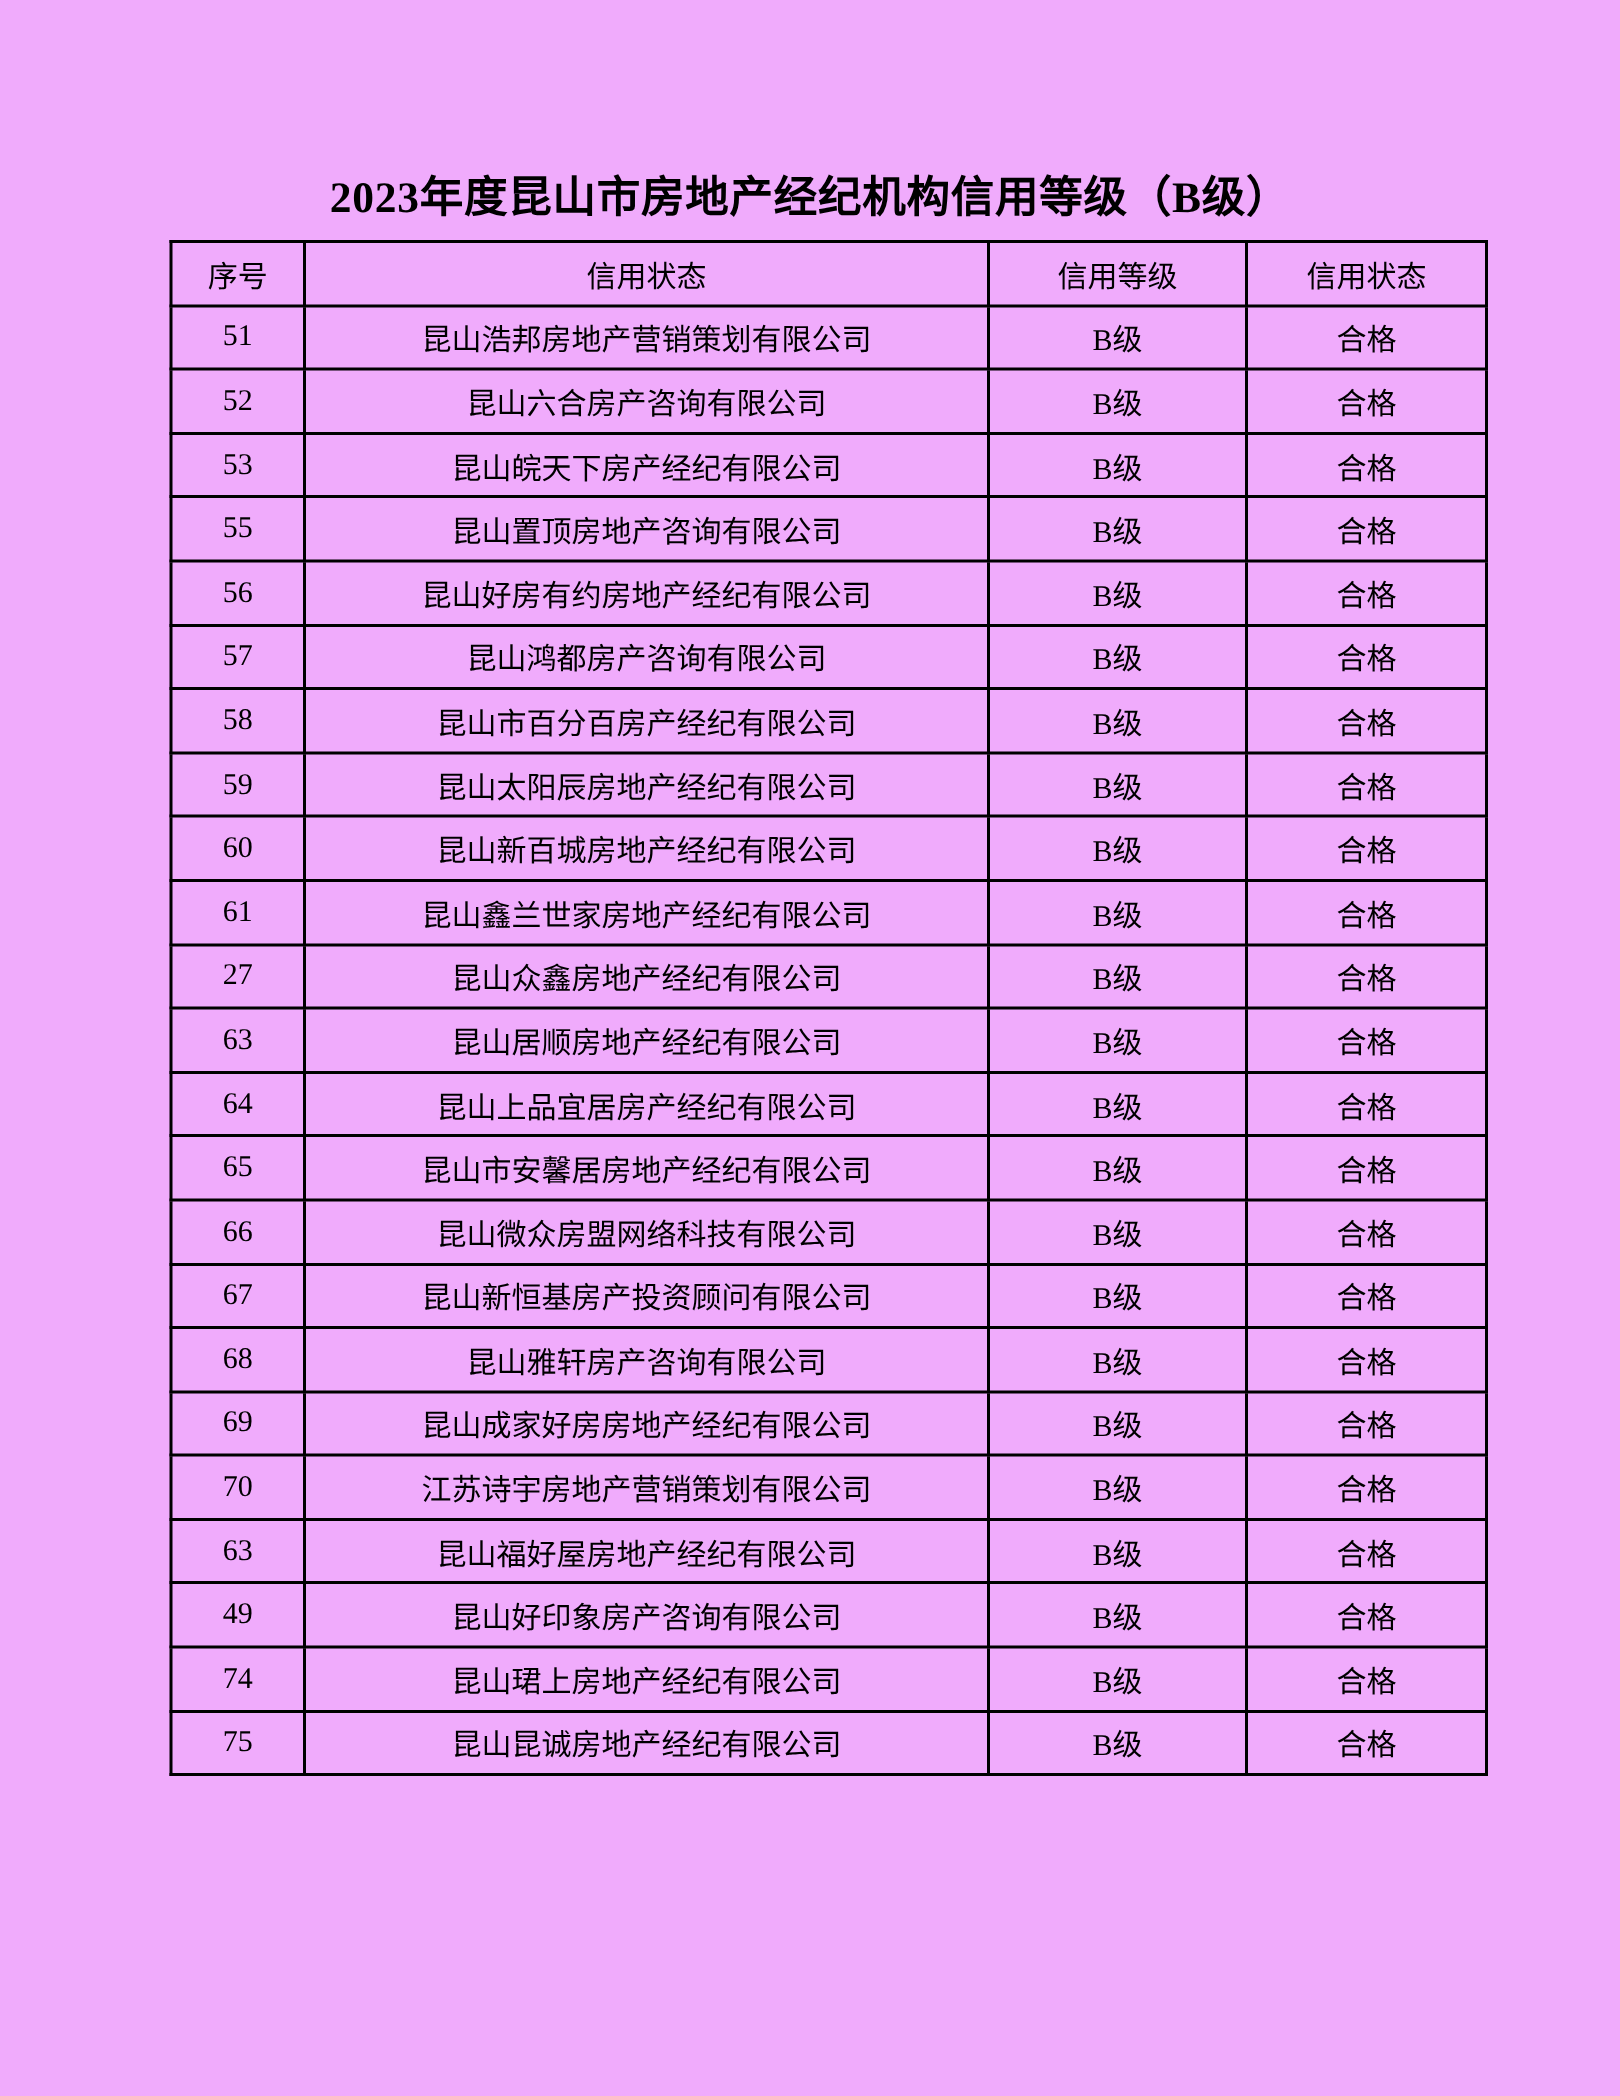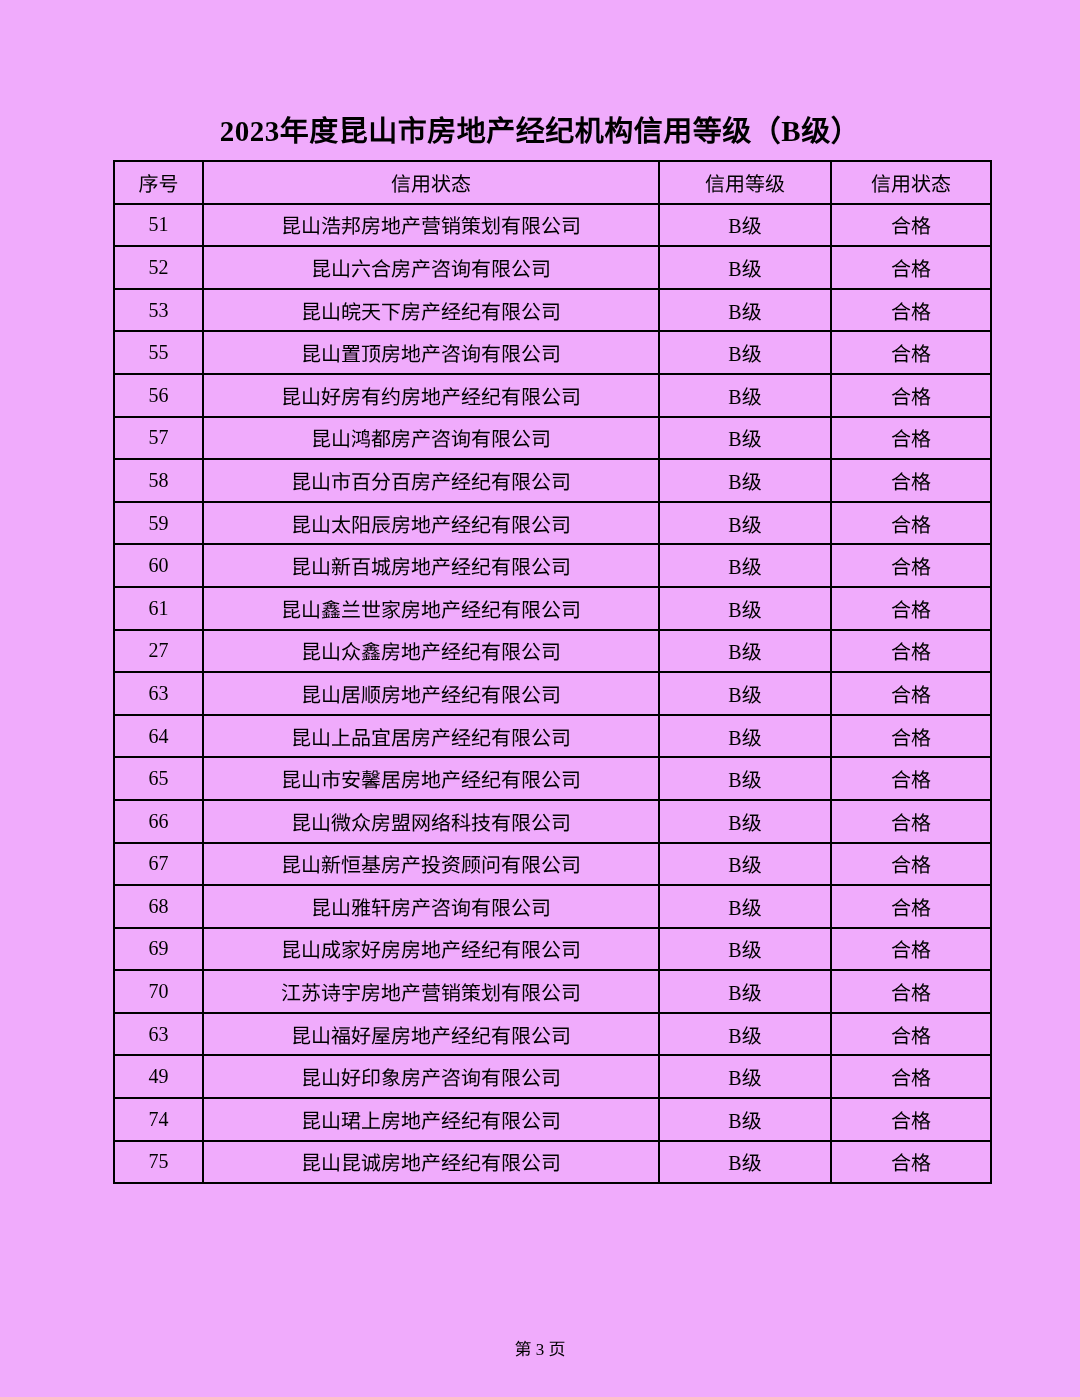--- a/index.html
+++ b/index.html
@@ -218,15 +218,14 @@
         </tr>
         <tr>
           <td>75</td>
           <td>昆山昆诚房地产经纪有限公司</td>
           <td>B级</td>
           <td>合格</td>
         </tr>
       </tbody>
   </table>
 
-  <div class="page-footer">第 3 页</div>
 
 </div>
 
 </body></html>

